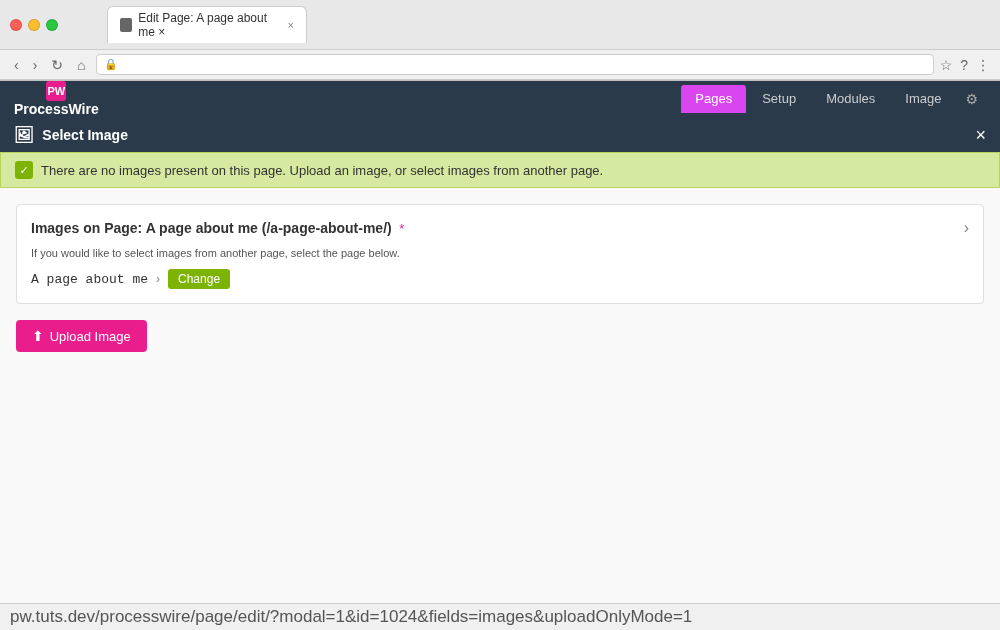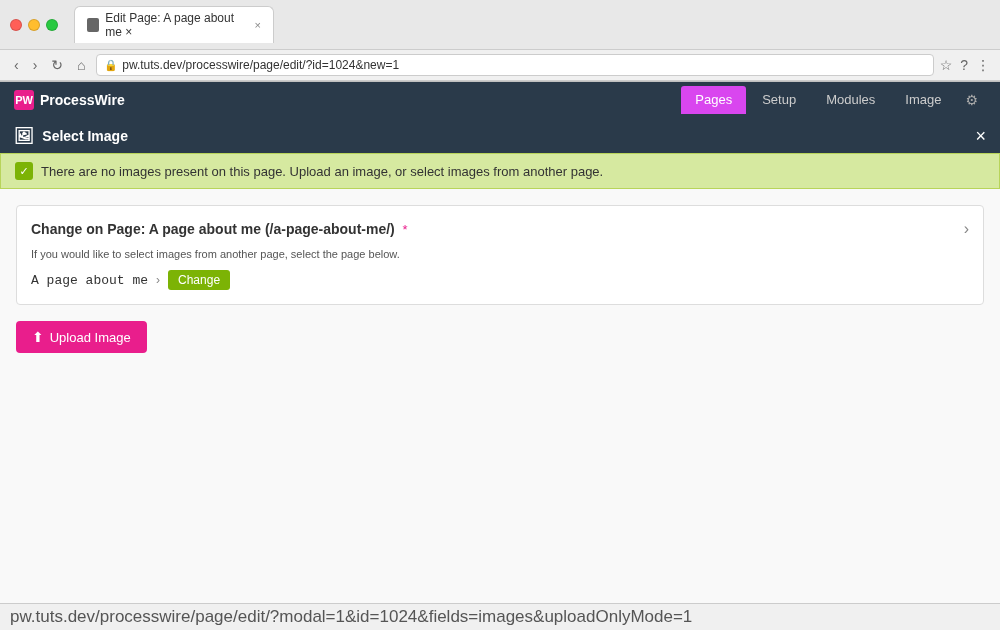--- a/index.html
+++ b/index.html
@@ -49,20 +49,21 @@
       align-items: center;
       background: #fff;
       border: 1px solid #ccc;
       border-bottom: none;
       border-radius: 6px 6px 0 0;
       padding: 4px 12px;
       font-size: 12px;
       color: #333;
       gap: 6px;
       max-width: 200px;
+      margin-left: 33px;
     }
     .tab-favicon {
       width: 14px; height: 14px;
       background: #666;
       border-radius: 2px;
       display: inline-block;
     }
     .tab-close-btn {
       font-size: 11px;
       color: #888;
@@ -122,21 +123,21 @@
       padding: 0 14px;
       height: 36px;
     }
     .app-logo {
       color: #fff;
       font-size: 14px;
       font-weight: bold;
       margin-right: 20px;
       display: flex;
       align-items: center;
-      gap: 6px;
+      flex-direction: column;
     }
     .logo-icon {
       width: 20px; height: 20px;
       background: #e91e8c;
       border-radius: 3px;
       display: flex;
       align-items: center;
       justify-content: center;
       font-size: 11px;
       color: #fff;
@@ -356,21 +357,20 @@
     </div>
   </div>
 
   <div class="browser-toolbar">
     <button class="nav-btn">‹</button>
     <button class="nav-btn">›</button>
     <button class="nav-btn">↻</button>
     <button class="nav-btn">⌂</button>
     <div class="address-bar">
       <span class="lock-icon">🔒</span>
-      <span>pw.tuts.dev/processwire/page/edit/?id=1024&amp;new=1</span>
     </div>
     <div class="toolbar-actions">
       <button class="toolbar-icon-btn">☆</button>
       <button class="toolbar-icon-btn">?</button>
       <button class="toolbar-icon-btn">⋮</button>
     </div>
   </div>
 </div>
 
 <div class="app-header">
@@ -400,21 +400,21 @@
   <div class="alert-info">
     <div class="alert-check">✓</div>
     <span>There are no images present on this page. Upload an image, or select images from another page.</span>
   </div>
 
   <div class="modal-body">
 
     <div class="images-panel">
       <div class="images-panel-header">
         <div>
-          <span style="font-size:14px; font-weight:600; color:#333;">Change on Page: A page about me (/a-page-about-me/)</span>
+          <span style="font-size:14px; font-weight:600; color:#333;">Images on Page: A page about me (/a-page-about-me/)</span>
           <span class="required-star">*</span>
         </div>
         <span class="collapse-arrow">›</span>
       </div>
       <p class="select-description">If you would like to select images from another page, select the page below.</p>
       <div class="page-selector">
         <span class="page-name">A page about me</span>
         <span style="color:#888; font-size:12px;">›</span>
         <button class="change-btn">Change</button>
       </div>

